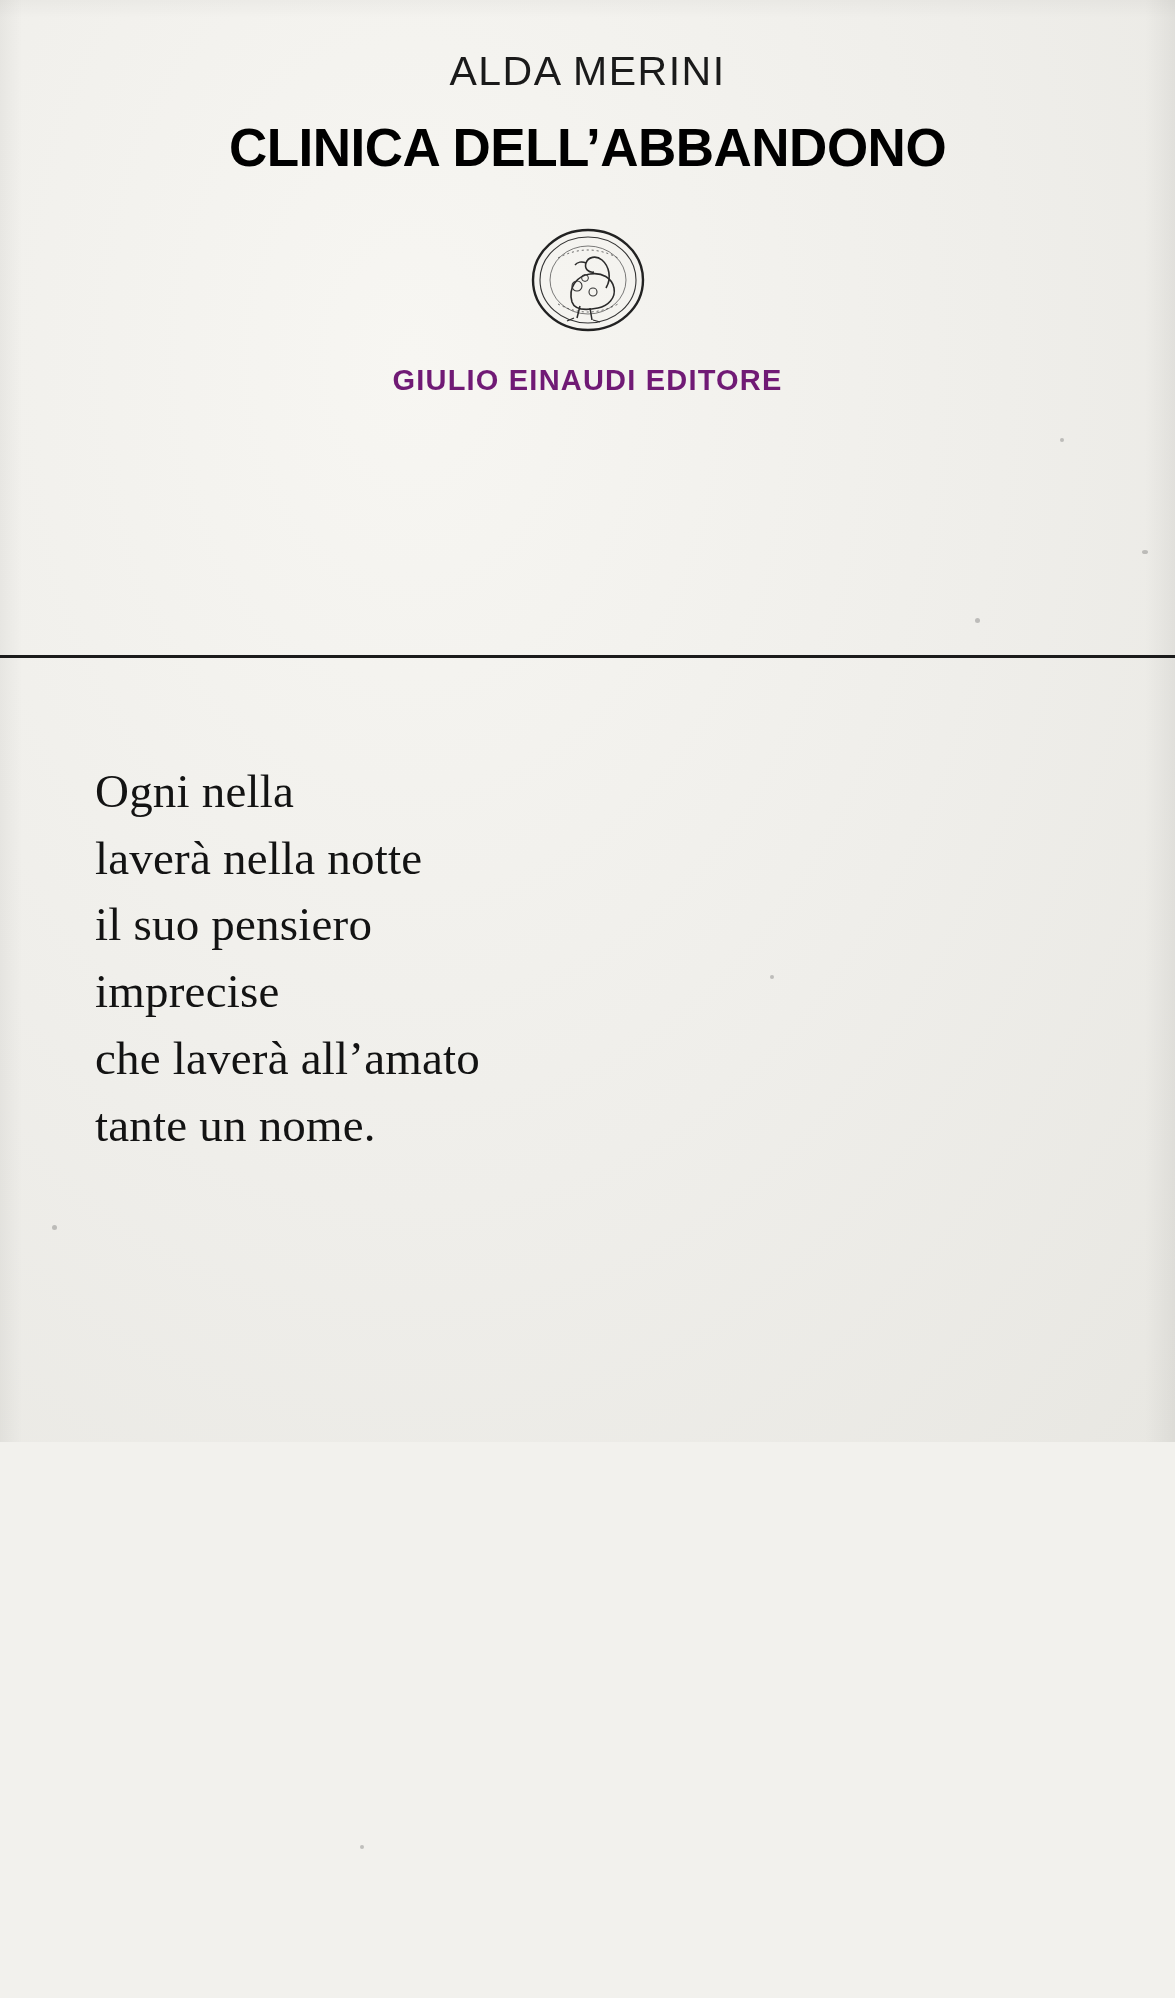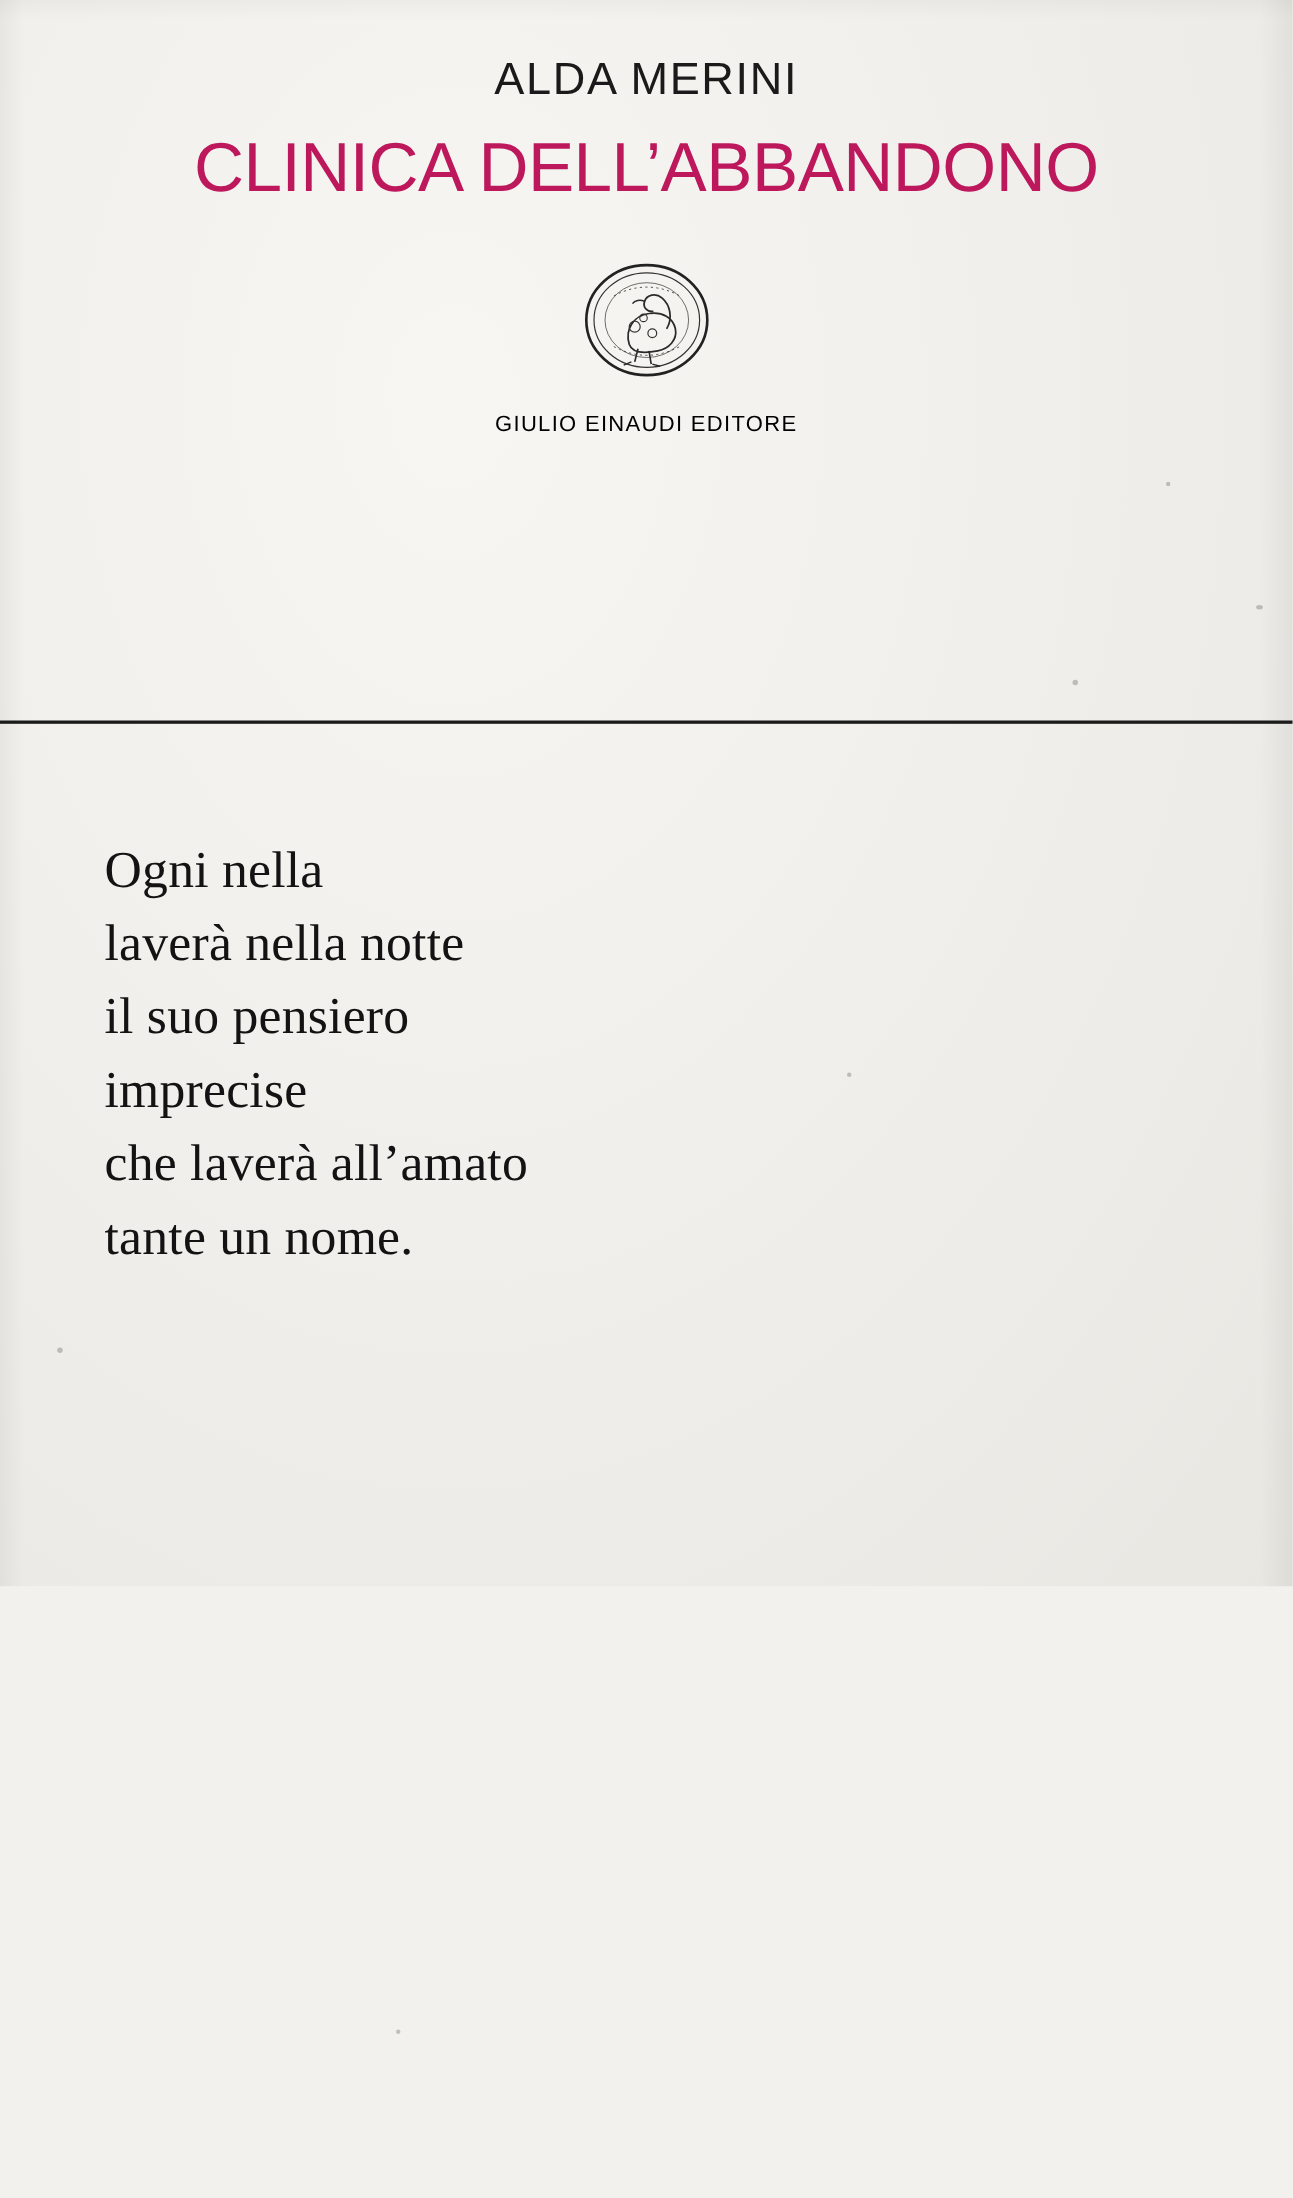--- a/index.html
+++ b/index.html
@@ -53,24 +53,24 @@
   .author {
     margin-top: 48px;
     font-size: 41px;
     letter-spacing: 1.5px;
     font-weight: 400;
     color: #1a1a1a;
   }
 
   .book-title {
     margin-top: 22px;
-    font-size: 63px;
-    font-weight: 400;
+    font-size: 53px;
+    font-weight: 700;
     letter-spacing: -0.5px;
-    color: #be185d;
+    color: #000000;
     white-space: nowrap;
   }
 
   .credits {
     margin-top: 68px;
     font-size: 28.5px;
     letter-spacing: 0.6px;
     line-height: 1.45;
     color: #1c1c1c;
   }
@@ -81,24 +81,24 @@
     display: flex;
     justify-content: center;
   }
   .emblem {
     width: 148px;
     height: 116px;
   }
 
   .publisher {
     margin-top: 26px;
-    font-size: 20px;
+    font-size: 29px;
     letter-spacing: 1.2px;
-    font-weight: 400;
-    color: #000000;
+    font-weight: 700;
+    color: #701a75;
   }
 
   .divider {
     position: absolute;
     left: 0;
     top: 655px;
     width: 1175px;
     height: 3px;
     background: #1b1b1b;
   }

